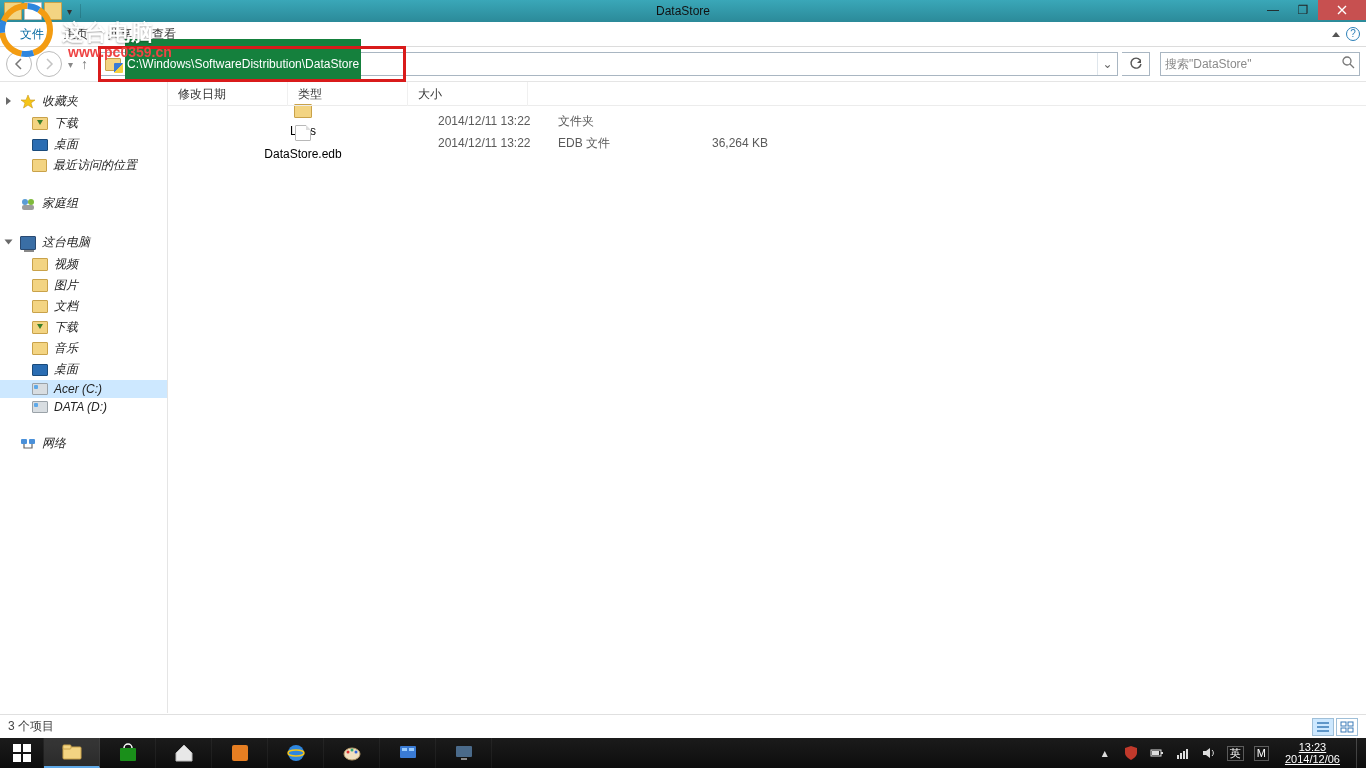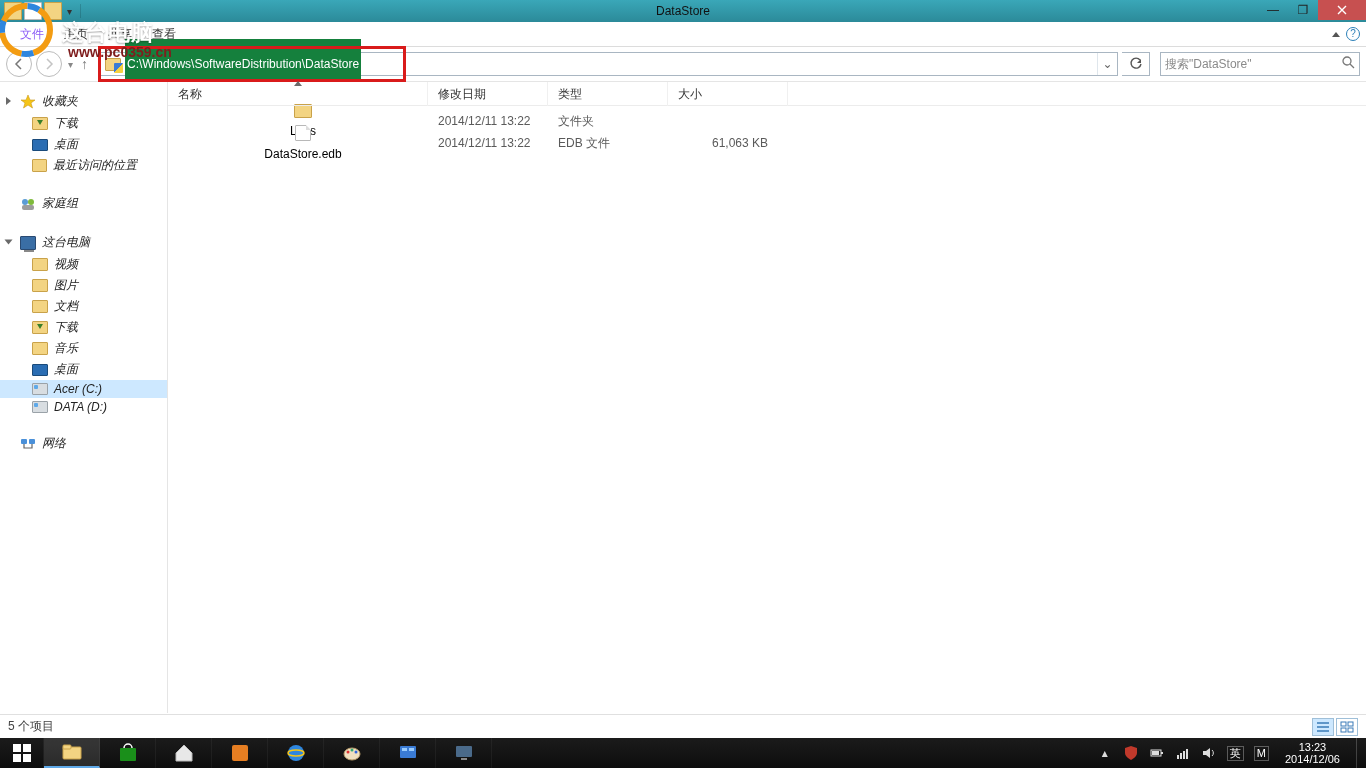--- a/index.html
+++ b/index.html
@@ -22,21 +22,21 @@
 .menurow { height: 25px; background: #fff; border-bottom: 1px solid #dcdcdc; display: flex; align-items: center; padding-left: 10px; position: relative; }
 .menurow .mtab { padding: 0 10px; font-size: 12px; color: #333; height: 25px; line-height: 25px; }
 .menurow .righticons { position: absolute; right: 6px; display: flex; gap: 6px; align-items: center; }
 .caret-up { width:0;height:0;border-left:4px solid transparent;border-right:4px solid transparent;border-bottom:5px solid #555; }
 .help-ico { width: 14px; height: 14px; border: 1px solid #2b7fb8; border-radius: 50%; color: #2b7fb8; font-size: 10px; text-align: center; line-height: 12px; }
 
 
 .watermark { position: absolute; left: 0; top: 0; z-index: 5; pointer-events: none; }
 .wm-logo { position: absolute; left: -4px; top: 2px; width: 60px; height: 56px; }
 .wm-text1 { position: absolute; left: 62px; top: 18px; font-size: 22px; font-weight: bold; color: #fff; letter-spacing: 1px; text-shadow: 0 1px 2px rgba(0,0,0,0.35); white-space: nowrap; }
-.wm-text2 { position: absolute; left: 68px; top: 44px; font-size: 14px; font-weight: bold; color: #7f1d1d; white-space: nowrap; }
+.wm-text2 { position: absolute; left: 68px; top: 44px; font-size: 14px; font-weight: bold; color: #ef4444; white-space: nowrap; }
 
 
 .navrow { height: 35px; background: #fff; display: flex; align-items: center; padding: 0 6px; border-bottom: 1px solid #e5e5e5; gap: 4px; position: relative; }
 .nav-arrow { width: 26px; height: 26px; border: 1px solid #bcbcbc; border-radius: 50%; display: flex; align-items: center; justify-content: center; color: #888; background: #fff; }
 .nav-arrow.disabled { color: #c4c4c4; }
 .nav-caret { color: #888; font-size: 10px; padding: 0 2px; }
 .nav-up { color: #777; font-size: 14px; padding: 0 4px 0 2px; }
 
 .addr-wrap { flex: 1; display: flex; align-items: center; height: 24px; border: 1px solid #a9b6c2; background: #fff; margin-left: 4px; position: relative; }
 .addr-highlight { position: absolute; left: -3px; top: -7px; width: 308px; height: 36px; border: 3px solid #d91b1b; pointer-events: none; }
@@ -107,21 +107,21 @@
 
 .taskbar { position: absolute; left: 0; right: 0; bottom: 0; height: 30px; background: linear-gradient(#1b1b1b, #0d0d0d); display: flex; align-items: center; }
 .taskbar .tb-left { display: flex; height: 100%; }
 .tbtn { width: 56px; height: 30px; display: flex; align-items: center; justify-content: center; border-right: 1px solid rgba(255,255,255,0.05); }
 .tbtn.start { width: 44px; }
 .tbtn.active { background: rgba(255,255,255,0.12); border-bottom: 2px solid #5fa9e8; }
 .tbtn svg { width: 22px; height: 22px; }
 .taskbar .tb-right { margin-left: auto; display: flex; align-items: center; height: 100%; color: #fff; gap: 10px; padding-right: 2px; }
 .tray-ico { width: 16px; height: 16px; display: flex; align-items: center; justify-content: center; color: #ddd; }
 .ime { font-size: 11px; border: 1px solid rgba(255,255,255,0.3); padding: 0 2px; line-height: 13px; }
-.clock { text-align: center; font-size: 11px; line-height: 12px; padding: 2px 6px; }
+.clock { text-align: center; font-size: 11px; line-height: 12px; padding: 2px 6px; text-decoration: underline; }
 .showdesk { width: 8px; height: 30px; border-left: 1px solid rgba(255,255,255,0.2); }
 
 </style>
 </head>
 <body>
 
 <div class="watermark">
   <svg class="wm-logo" viewBox="0 0 60 56">
     <circle cx="30" cy="28" r="24" fill="none" stroke="#f39c12" stroke-width="6" stroke-dasharray="30 12"></circle>
     <circle cx="30" cy="28" r="24" fill="none" stroke="#2e86de" stroke-width="6" stroke-dasharray="12 30" stroke-dashoffset="-30"></circle>
@@ -144,21 +144,21 @@
     <div class="tbc">❐</div>
     <div class="tbc close">
       <svg viewBox="0 0 10 10">
           <path d="M1 1 L9 9 M9 1 L1 9" stroke="#fff" stroke-width="1.4"></path>
         </svg>
     </div>
   </div>
 </div>
 
 <div class="menurow">
-  <div class="mtab" style="color:#8b5cf6">文件</div>
+  <div class="mtab" style="color:#0369a1">文件</div>
   <div class="mtab">主页</div>
   <div class="mtab">共享</div>
   <div class="mtab">查看</div>
   <div class="righticons">
     <div class="caret-up"></div>
     <div class="help-ico">?</div>
   </div>
 </div>
 
 <div class="navrow">
@@ -294,24 +294,20 @@
             <rect x="9" y="3" width="6" height="5" fill="#4a90d9" rx="1"></rect>
             <path d="M4 8 L4 12 L12 12 L12 8" fill="none" stroke="#666" stroke-width="1.2"></path>
           </svg>
         </span>
       <span>网络</span>
     </div>
   </div>
 
   <div class="content">
     <div class="colhead">
-      <div class="ch name">
-        <span>名称</span>
-        <span class="sort-caret"></span>
-      </div>
       <div class="ch date">修改日期</div>
       <div class="ch type">类型</div>
       <div class="ch size">大小</div>
     </div>
     <div class="rows">
       <div class="row">
         <div class="cell name">
             <span class="folder-ico"></span>
             <span>Logs</span>
           </div>
@@ -319,28 +315,28 @@
         <div class="cell type">文件夹</div>
         <div class="cell size"></div>
       </div>
       <div class="row">
         <div class="cell name">
             <span class="file-ico"></span>
             <span>DataStore.edb</span>
           </div>
         <div class="cell date">2014/12/11 13:22</div>
         <div class="cell type">EDB 文件</div>
-        <div class="cell size">61,063 KB</div>
+        <div class="cell size">36,264 KB</div>
       </div>
     </div>
   </div>
 </div>
 
 <div class="statusbar">
-  <span>5 个项目</span>
+  <span>3 个项目</span>
   <div class="view-toggles">
     <div class="vt active">
       <svg width="14" height="12" viewBox="0 0 14 12">
           <path d="M1 2 H13 M1 6 H13 M1 10 H13" stroke="#3a7bb8" stroke-width="1.4"></path>
         </svg>
     </div>
     <div class="vt">
       <svg width="14" height="12" viewBox="0 0 14 12">
           <rect x="1" y="1" width="5" height="4" fill="none" stroke="#3a7bb8"></rect>
           <rect x="8" y="1" width="5" height="4" fill="none" stroke="#3a7bb8"></rect>

